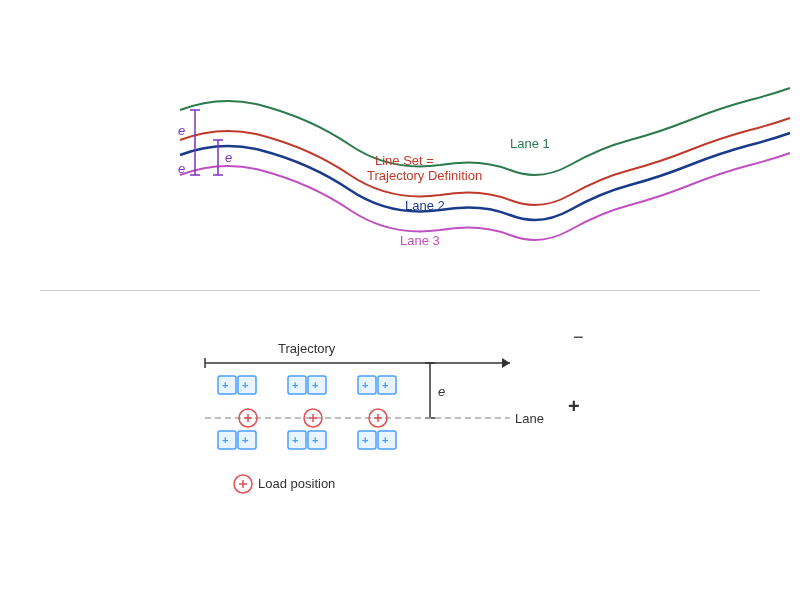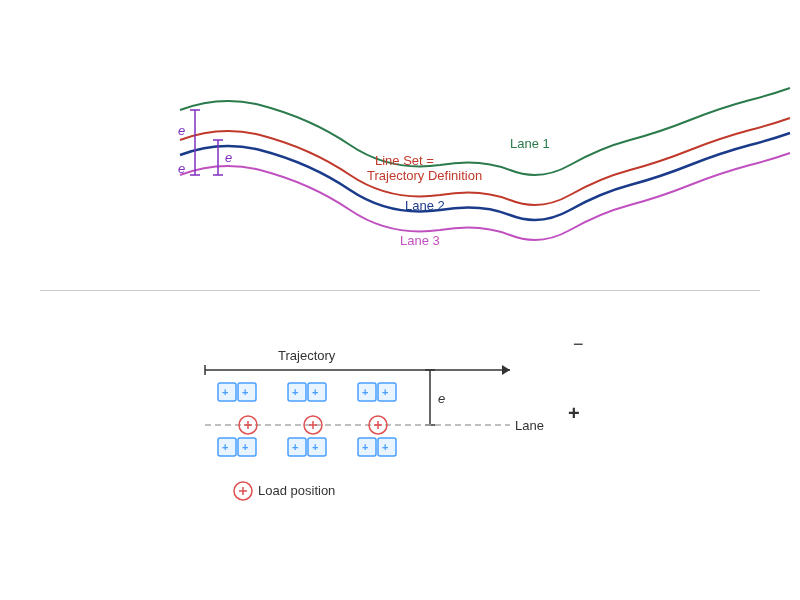--- a/index.html
+++ b/index.html
@@ -24,21 +24,21 @@
       position: absolute;
       top: 290px;
       left: 40px;
       width: 720px;
       height: 1px;
       background: #ccc;
     }
 
     .bottom-section {
       position: absolute;
-      top: 295px;
+      top: 288px;
       left: 0;
       width: 800px;
       height: 305px;
     }
 
     
     .top-svg {
       position: absolute;
       top: 0;
       left: 0;

